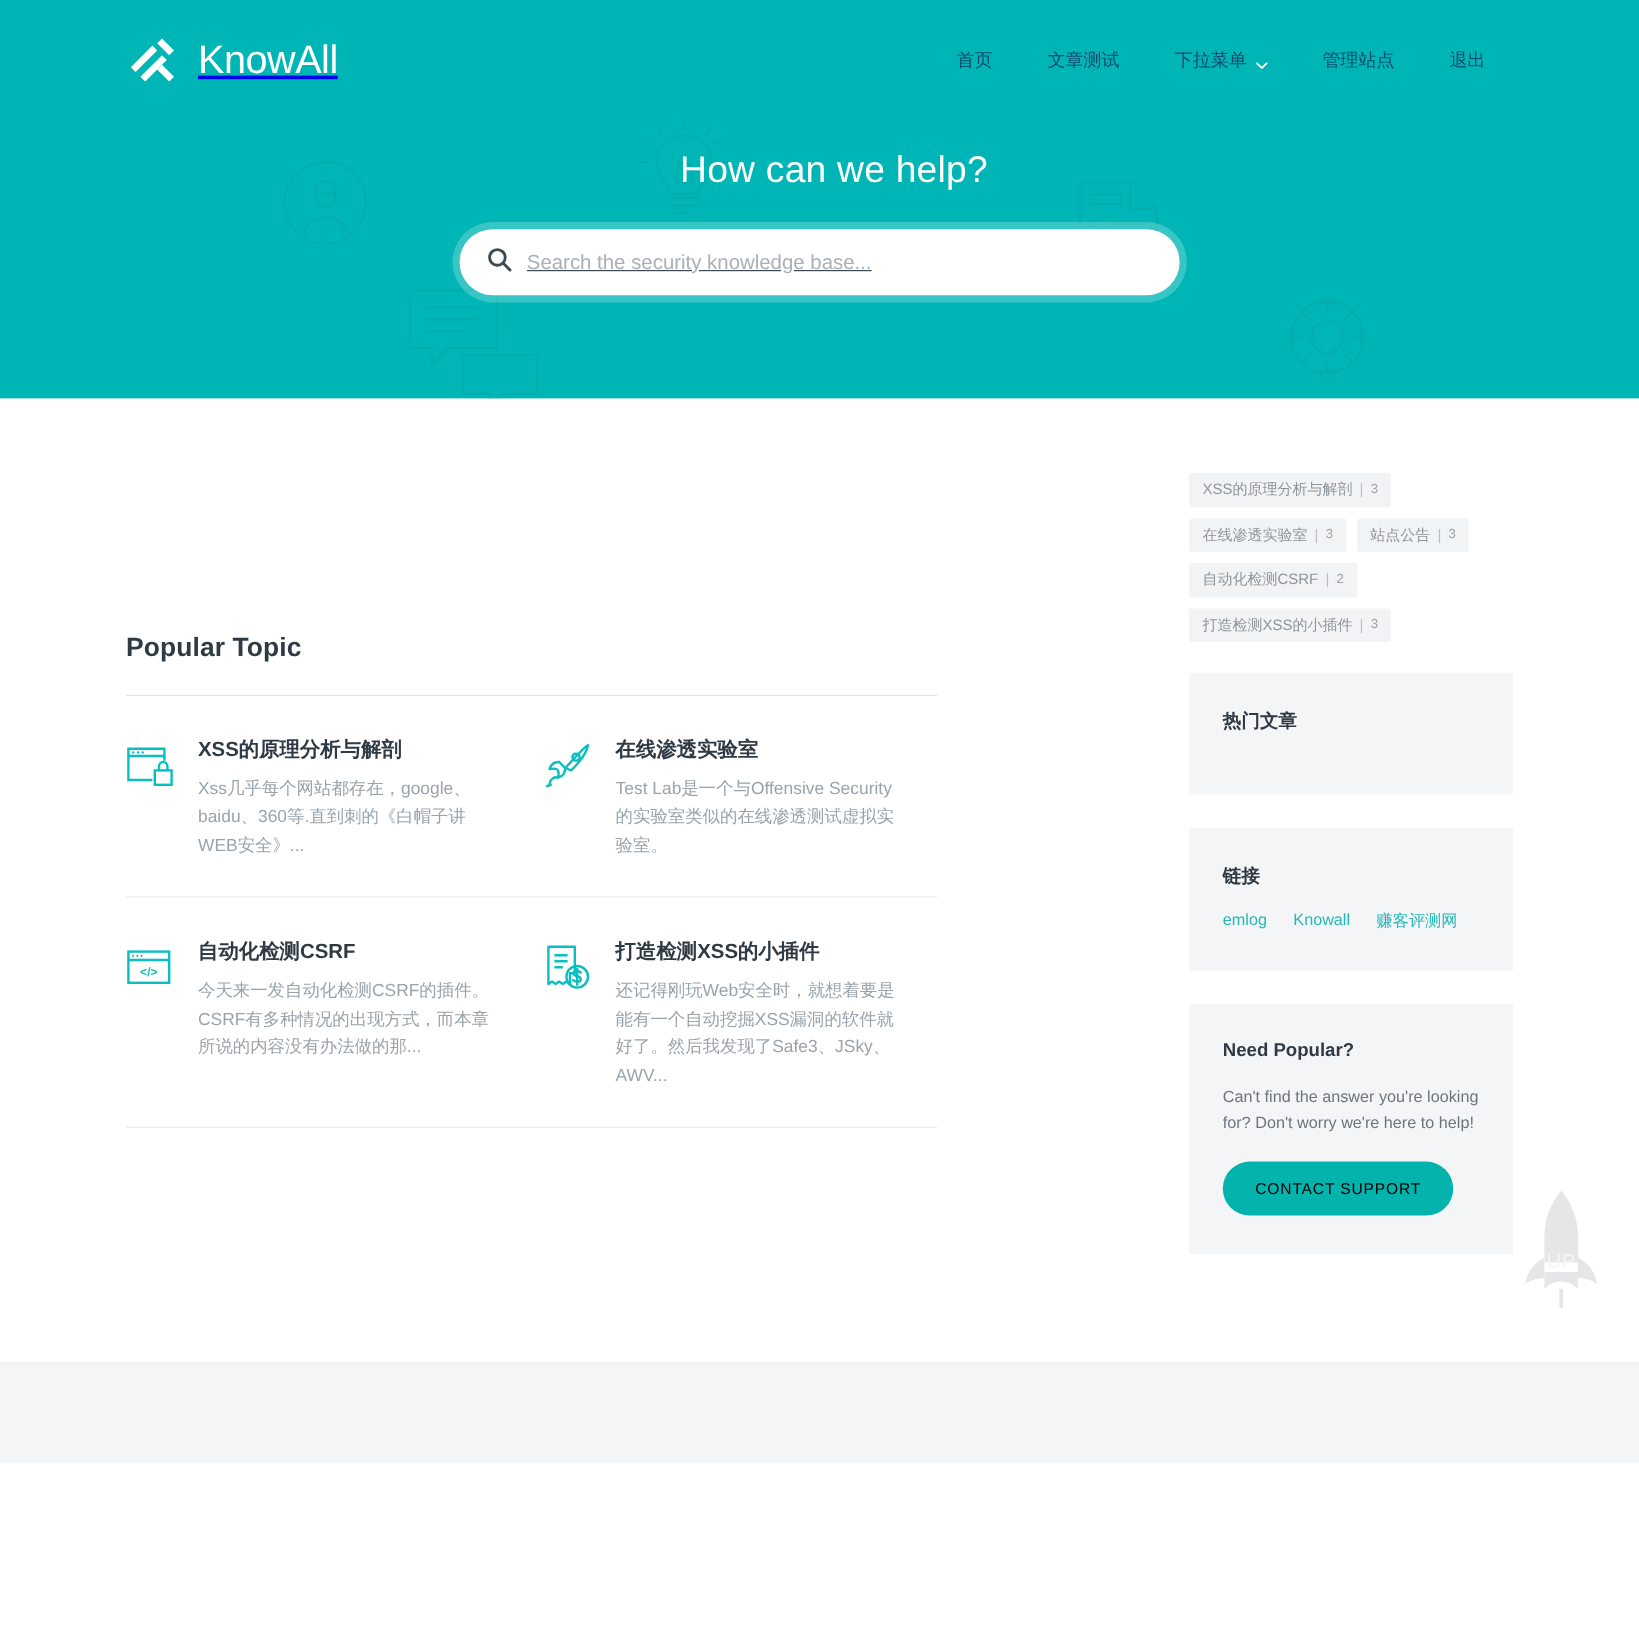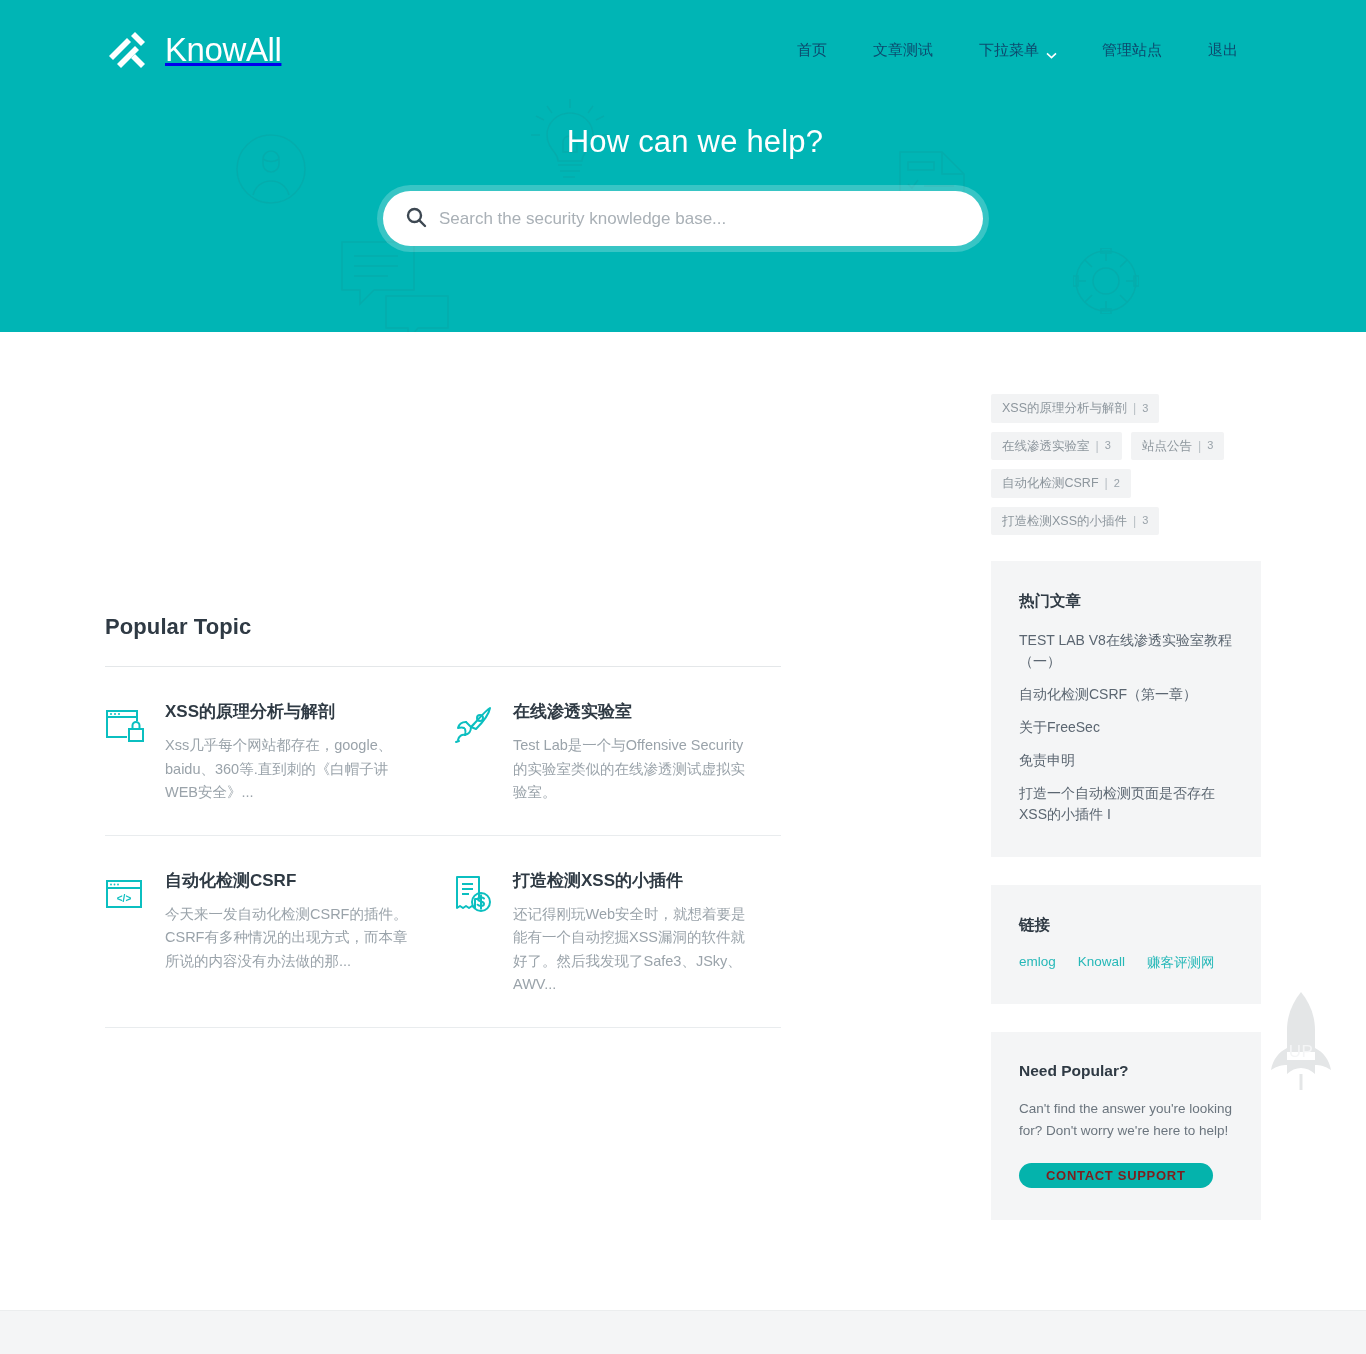--- a/index.html
+++ b/index.html
@@ -53,20 +53,21 @@
     color: #ffffff; font-size: 31px; font-weight: 400; letter-spacing: 0.2px; margin-left: 24px;
   }
   .search-wrap {
     margin: 31px auto 0;
     width: 600px; height: 55px;
     background: #ffffff;
     border-radius: 28px;
     box-shadow: 0 0 0 6px rgba(255,255,255,0.22);
     display: flex; align-items: center;
     padding: 0 22px;
+    text-decoration: underline;
   }
   .search-icon { flex: 0 0 22px; margin-right: 12px; }
   .search-input {
     border: 0; outline: 0; flex: 1 1 auto;
     font-family: "Liberation Sans", sans-serif;
     font-size: 17px; color: #3d4852; background: transparent;
     caret-color: #3d4852;
   }
   .search-input::placeholder { color: #a9b0b6; }
 
@@ -122,23 +123,23 @@
   .panel-list li { margin-bottom: 12px; }
   .panel-list li:last-child { margin-bottom: 0; }
   .panel-link {
     font-size: 14px; line-height: 1.5; color: #5b6671; text-decoration: none;
     display: block;
   }
   .links-row { display: flex; flex-wrap: wrap; gap: 10px 22px; }
   .side-link { font-size: 13.5px; color: #26b8b8; text-decoration: none; }
   .support-text { font-size: 13.5px; line-height: 1.6; color: #6b757e; margin-bottom: 22px; }
   .support-btn {
-    display: inline-block; background: #04b3ac; color: #7f1d1d;
-    font-size: 13px; font-weight: bold; letter-spacing: 0.7px;
-    padding: 5px 27px; border-radius: 26px; border: 0;
+    display: inline-block; background: #04b3ac; color: #000000;
+    font-size: 13px; font-weight: normal; letter-spacing: 0.7px;
+    padding: 15px 27px; border-radius: 26px; border: 0;
     text-decoration: none; cursor: pointer;
     font-family: "Liberation Sans", sans-serif;
   }
 
   
   .up-rocket {
     position: absolute; right: 28px; top: 990px;
     width: 74px; height: 104px; cursor: pointer; text-decoration: underline;
   }
   .up-label {
@@ -374,37 +375,20 @@
         </a>
         <a class="tag" href="#">
           <span>打造检测XSS的小插件</span>
           <span class="tag-sep">|</span>
           <span class="tag-count">3</span>
         </a>
       </div>
 
       <section class="panel">
         <h4 class="panel-title">热门文章</h4>
-        <ul class="panel-list">
-          <li>
-              <a class="panel-link" href="#">TEST LAB V8在线渗透实验室教程（一）</a>
-            </li>
-          <li>
-              <a class="panel-link" href="#">自动化检测CSRF（第一章）</a>
-            </li>
-          <li>
-              <a class="panel-link" href="#">关于FreeSec</a>
-            </li>
-          <li>
-              <a class="panel-link" href="#">免责申明</a>
-            </li>
-          <li>
-              <a class="panel-link" href="#">打造一个自动检测页面是否存在XSS的小插件 I</a>
-            </li>
-        </ul>
       </section>
 
       <section class="panel">
         <h4 class="panel-title">链接</h4>
         <div class="links-row">
           <a class="side-link" href="#">emlog</a>
           <a class="side-link" href="#">Knowall</a>
           <a class="side-link" href="#">赚客评测网</a>
         </div>
       </section>

